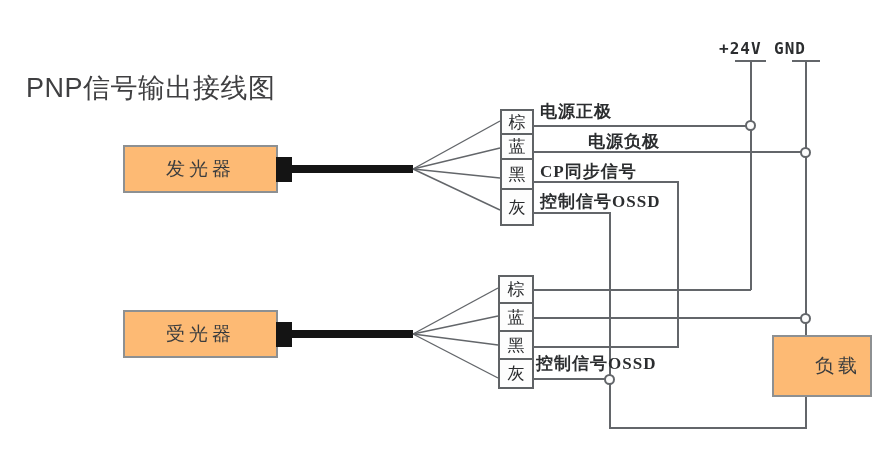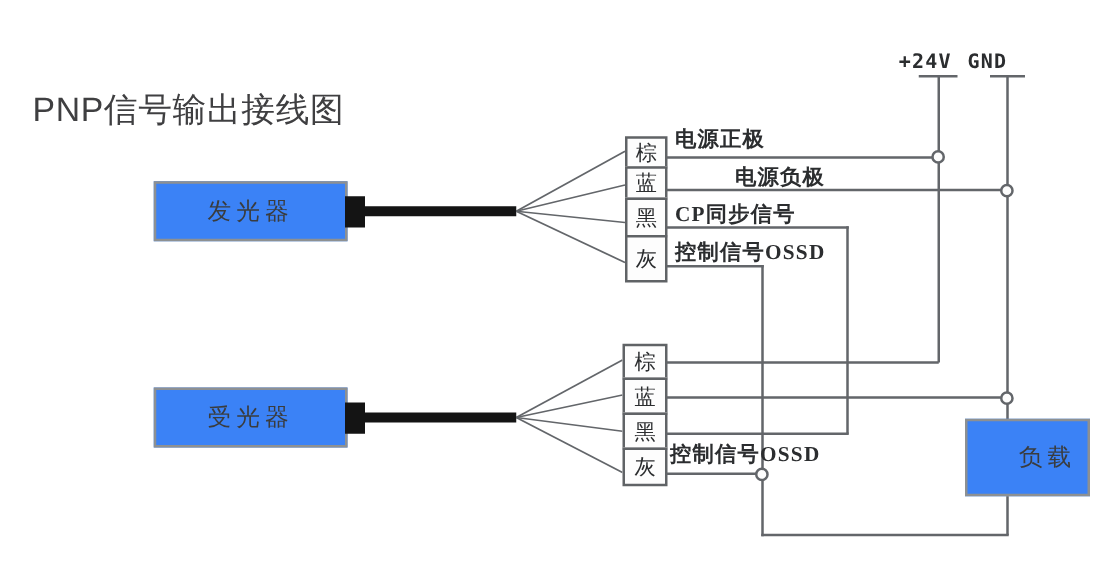--- a/index.html
+++ b/index.html
@@ -5,21 +5,21 @@
   html,body{margin:0;padding:0;background:#ffffff;}
   .canvas{
     position:relative;width:891px;height:455px;background:#ffffff;overflow:hidden;
     font-family:"Liberation Serif","DejaVu Serif",serif;color:#2b2d2f;
   }
   .title{
     position:absolute;left:26px;top:70px;font-size:27px;font-weight:500;
     color:#3f3f41;font-family:"Liberation Sans","DejaVu Sans",sans-serif;letter-spacing:0.5px;
   }
   .devbox{
-    position:absolute;border:2px solid #8d9092;background:#3b82f6;
+    position:absolute;border:2px solid #8d9092;background:#fdba74;
     display:flex;align-items:center;justify-content:center;
     font-size:19px;letter-spacing:4px;color:#3a3c3e;
   }
   .conn{position:absolute;background:#141414;}
   .cable{position:absolute;background:#141414;}
   .term{
     position:absolute;border:2px solid #606366;background:#fdfdfd;
     display:flex;align-items:center;justify-content:center;
     font-size:17px;color:#2b2d2f;box-sizing:border-box;
   }

